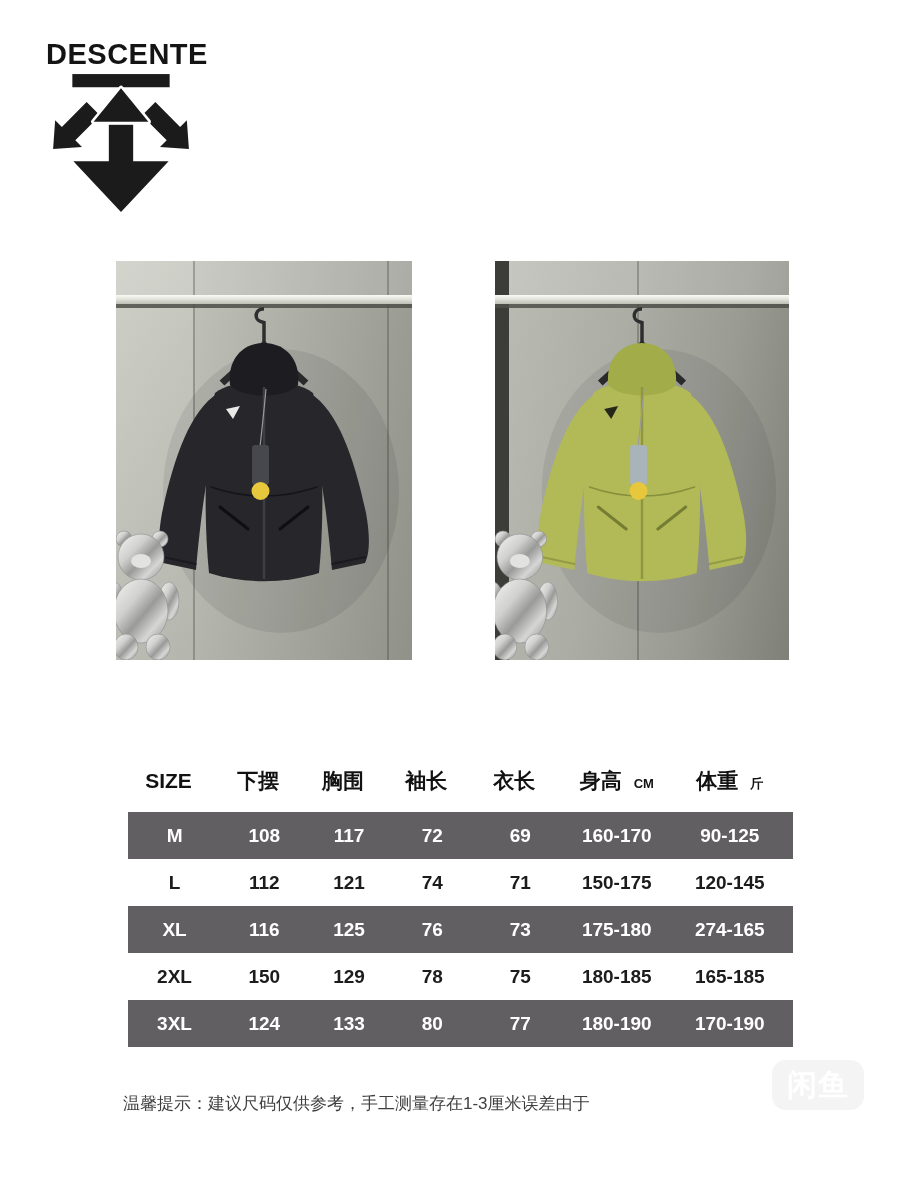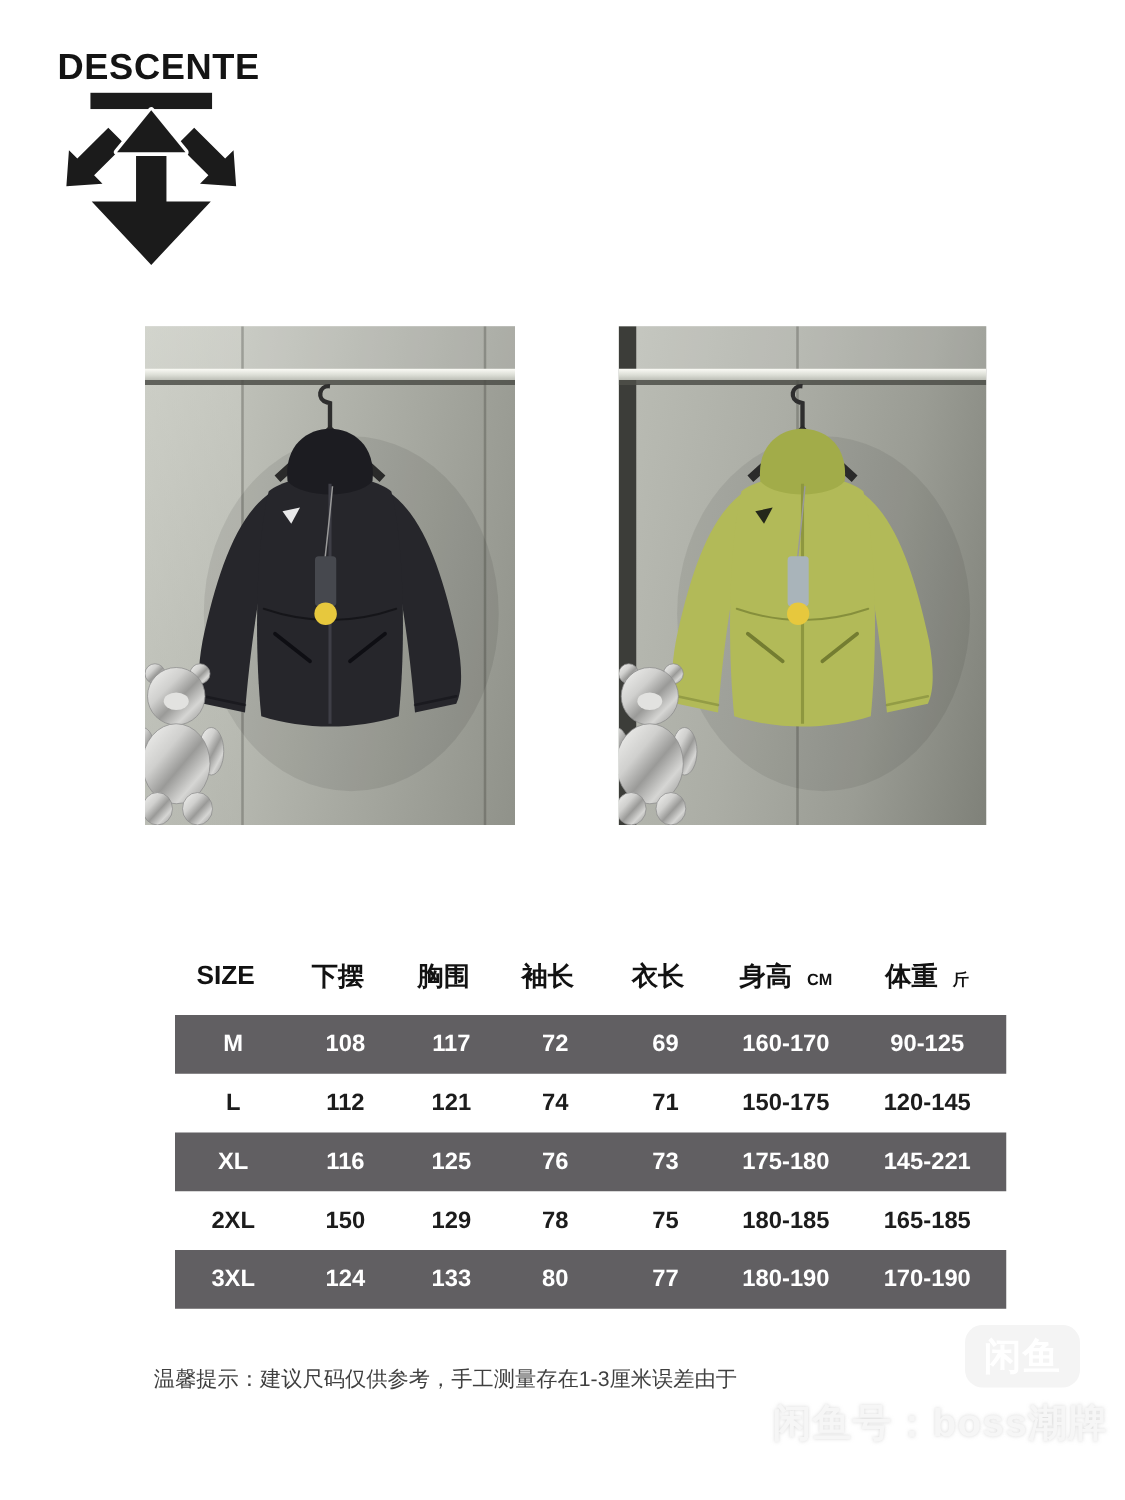--- a/index.html
+++ b/index.html
@@ -26,21 +26,21 @@
   }
   .upper-sheen{position:absolute;left:0;right:0;top:0;height:34px;background:rgba(255,255,255,.16);}
   .rail{position:absolute;left:0;right:0;top:34px;height:9px;
     background:linear-gradient(#fbfbf6,#dcded6 55%,#bdbfb7);}
   .rail-shadow{position:absolute;left:0;right:0;top:43px;height:4px;background:#4d4f49;opacity:.85;}
   .seam{position:absolute;top:0;bottom:0;width:2px;background:rgba(55,55,50,.30);}
   .panel-lite{position:absolute;top:0;bottom:0;left:0;background:linear-gradient(#d2d4cc,#b4b6ae);opacity:.45;}
   .dark-strip{position:absolute;top:0;bottom:0;left:0;width:14px;background:#3c3d39;}
   .scene{position:absolute;left:0;top:0;width:100%;height:100%;}
   
-  .size-chart{position:absolute;left:140px;top:758px;width:665px;}
+  .size-chart{position:absolute;left:128px;top:758px;width:665px;}
   .chart-header,.chart-row{
     display:grid;grid-template-columns:14% 13% 12.5% 12.5% 14% 15% 19%;
     align-items:center;text-align:center;
   }
   .chart-header{height:46px;margin-bottom:8px;font-weight:bold;font-size:21px;color:#121212;}
   .chart-header .unit{font-size:13px;font-weight:bold;margin-left:12px;}
   .chart-row{height:47px;font-size:19px;font-weight:600;color:#1c1c1c;}
   .row-gray{background:#615f62;color:#ffffff;}
   
   .note{position:absolute;left:123px;top:1078px;font-size:17px;line-height:28px;color:#3f3f3f;margin-top:12px;}
@@ -198,21 +198,21 @@
         <div>150-175</div>
         <div>120-145</div>
     </div>
     <div class="chart-row row-gray">
       <div>XL</div>
         <div>116</div>
         <div>125</div>
         <div>76</div>
         <div>73</div>
         <div>175-180</div>
-        <div>145-221</div>
+        <div>274-165</div>
     </div>
     <div class="chart-row">
       <div>2XL</div>
         <div>150</div>
         <div>129</div>
         <div>78</div>
         <div>75</div>
         <div>180-185</div>
         <div>165-185</div>
     </div>
@@ -227,15 +227,14 @@
     </div>
   </section>
 
   <div class="note">
     <div>温馨提示：建议尺码仅供参考，手工测量存在1-3厘米误差由于</div>
   </div>
 
   <div class="wm-badge">
     <span>闲鱼</span>
   </div>
-  <div class="wm-account">闲鱼号：boss潮牌</div>
 
 </div>
 
 </body></html>

